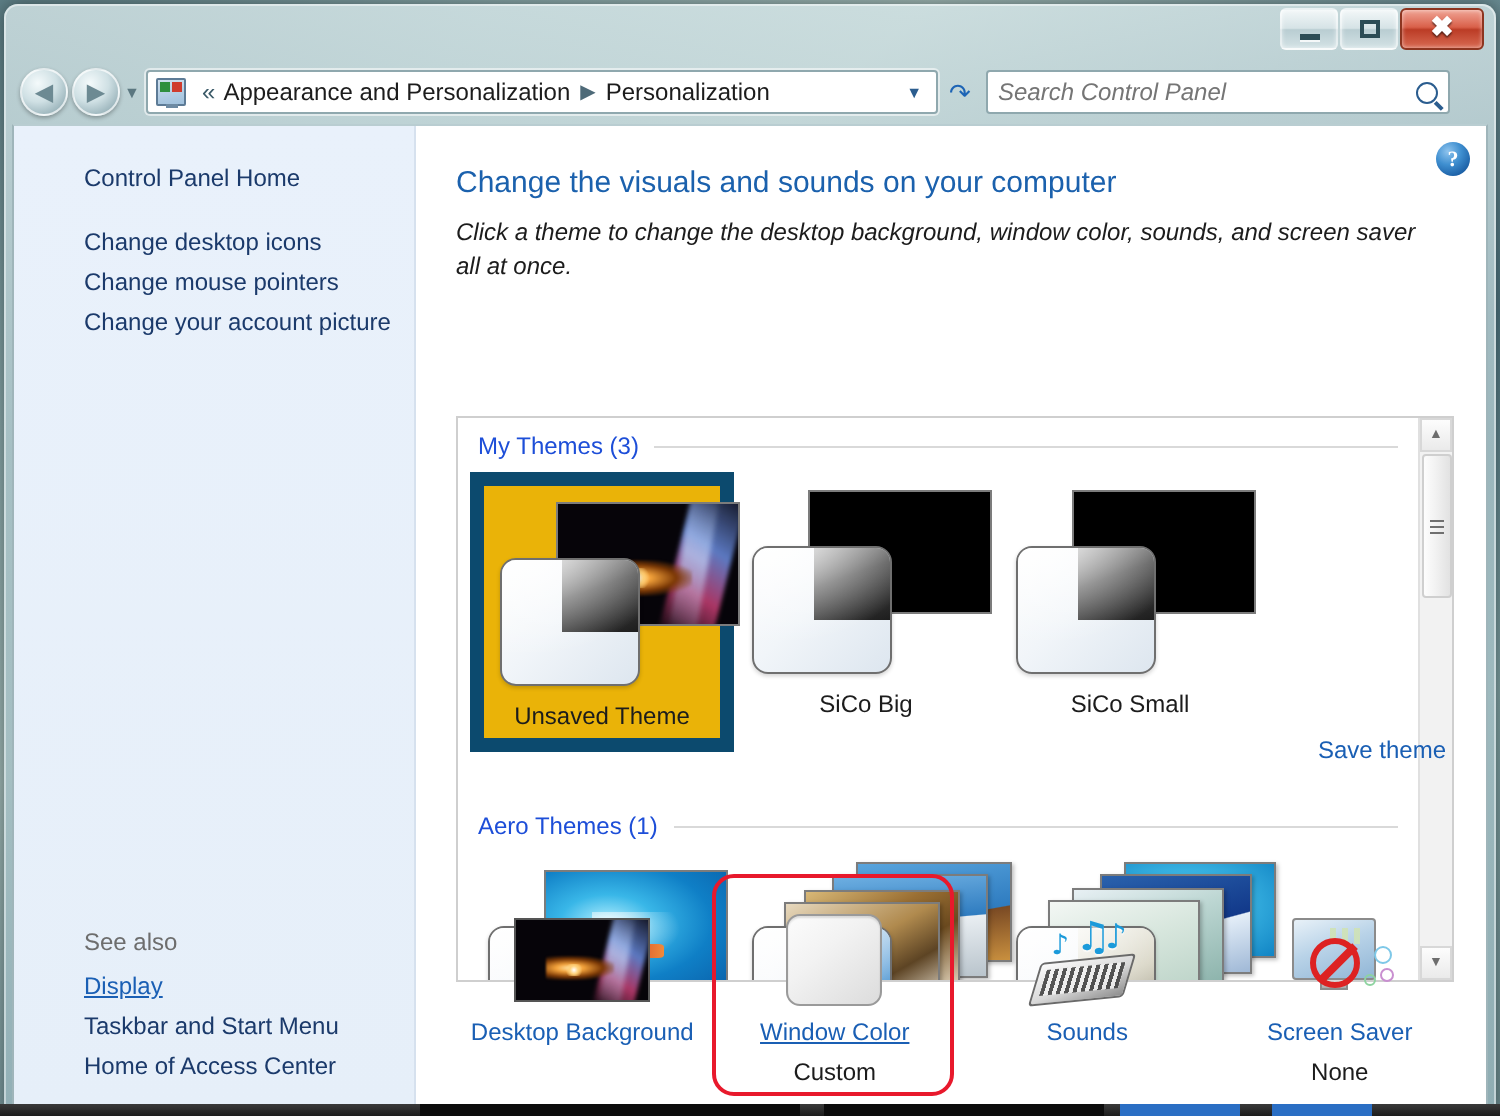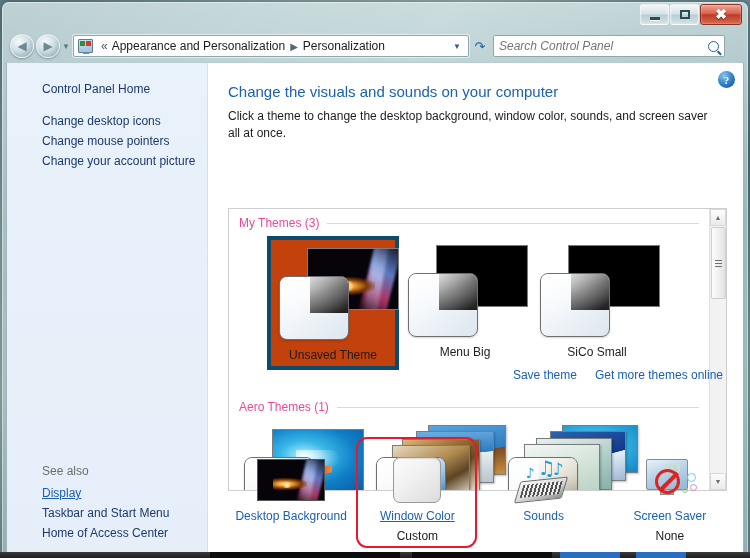--- a/index.html
+++ b/index.html
@@ -100,33 +100,33 @@
   .seealso-title { font-size:12px; color:#6d6d6d; padding:2px 0 5px 35px; }
   .side-link.active { color:#1a5fb4; text-decoration:underline; }
   #content { flex:1; position:relative; background:#fff; padding:0; }
   .help-btn {
     position:absolute; right:8px; top:8px; width:17px; height:17px; border-radius:50%;
     background: radial-gradient(circle at 35% 28%, #8fc4ee 0%, #3f8fd0 40%, #1b5fa5 78%, #154a84 100%);
     color:#fff; font-size:11px; font-weight:bold; display:flex; align-items:center; justify-content:center;
     font-family:"Liberation Serif", serif; box-shadow:0 0 0 1px rgba(255,255,255,.8);
   }
   #h1 { font-size:15px; color:#1b61ad; padding:20px 0 0 20px; font-weight:normal; }
-  #subtitle { font-size:12px; color:#1c1c1c; padding:8px 28px 0 20px; line-height:1.45; }
+  #subtitle { font-size:12px; color:#1c1c1c; padding:8px 28px 0 20px; line-height:1.45;font-style:italic; }
   
   #themepanel {
     position:absolute; left:20px; top:145px; right:16px; height:283px;
     border:1px solid #cfcfcf; background:#fff; overflow:hidden; display:flex;
   }
   #themeinner { flex:1; position:relative; overflow:hidden; }
   .grp-head { display:flex; align-items:center; padding:7px 10px 0 10px; }
-  .grp-title { font-size:12px; color:#ec4899; white-space:nowrap; }
+  .grp-title { font-size:12px; color:#1d4ed8; white-space:nowrap; }
   .grp-rule { flex:1; height:1px; background:#d9d9d9; margin-left:8px; }
   .therow { display:flex; padding:6px 0 0 6px; }
   .thecell { width:132px; padding:6px 4px 4px 4px; text-align:center; position:relative; border:1px solid transparent; }
-  .thecell.sel { background:#c2410c; border:4px solid #0c4a6e;margin-left:32px; }
+  .thecell.sel { background:#eab308; border:7px solid #0c4a6e; }
   .thumb { position:relative; height:100px; }
   .bgpic { position:absolute; left:32px; top:2px; width:92px; height:62px; border:1px solid #7c7c7c; background:#000; overflow:hidden; }
   .win-card {
     position:absolute; left:4px; top:30px; width:70px; height:64px;
     border:1px solid #6f6f6f; border-radius:8px;
     background: linear-gradient(135deg,#fdfdfd 0%,#f1f5f9 45%,#dde6ef 100%);
     box-shadow: 0 1px 2px rgba(0,0,0,.18);
     overflow:hidden;
   }
   .win-card .inner {
@@ -342,21 +342,21 @@
               </div>
 
               <div class="thecell">
                 <div class="thumb">
                   <div class="bgpic"></div>
                   <div class="win-card">
                     <div class="inner"></div>
                       <div class="sheen"></div>
                   </div>
                 </div>
-                <div class="thelabel">Menu Big</div>
+                <div class="thelabel">SiCo Big</div>
               </div>
 
               <div class="thecell">
                 <div class="thumb">
                   <div class="bgpic"></div>
                   <div class="win-card">
                     <div class="inner"></div>
                       <div class="sheen"></div>
                   </div>
                 </div>
@@ -425,21 +425,20 @@
               <span class="grip"></span>
             </div>
             <div class="sb-arrow bottom">
               <span>▼</span>
             </div>
           </div>
         </div>
 
         <div id="themelinks">
           <span class="tlink">Save theme</span>
-          <span class="tlink">Get more themes online</span>
         </div>
 
         <div id="bottomrow">
 
           <div class="bcell">
             <div class="bicon">
               <div class="dbg-thumb wp-unsaved">
                 <div class="streak1"></div>
                   <div class="streak2"></div>
                 <div class="flare"></div>

